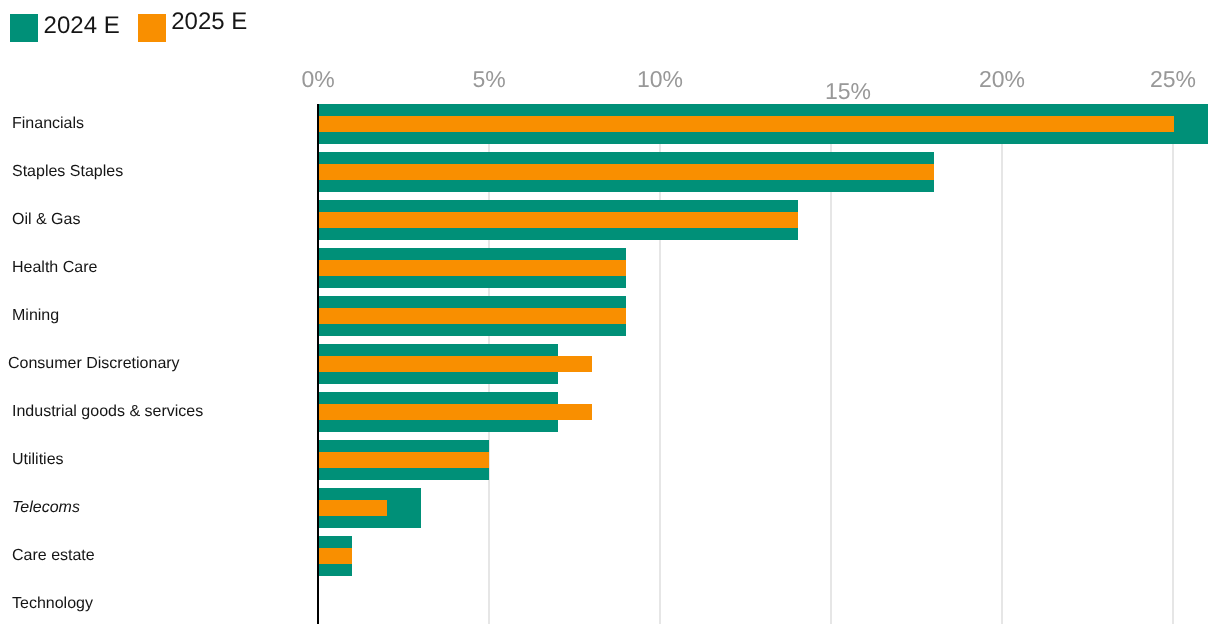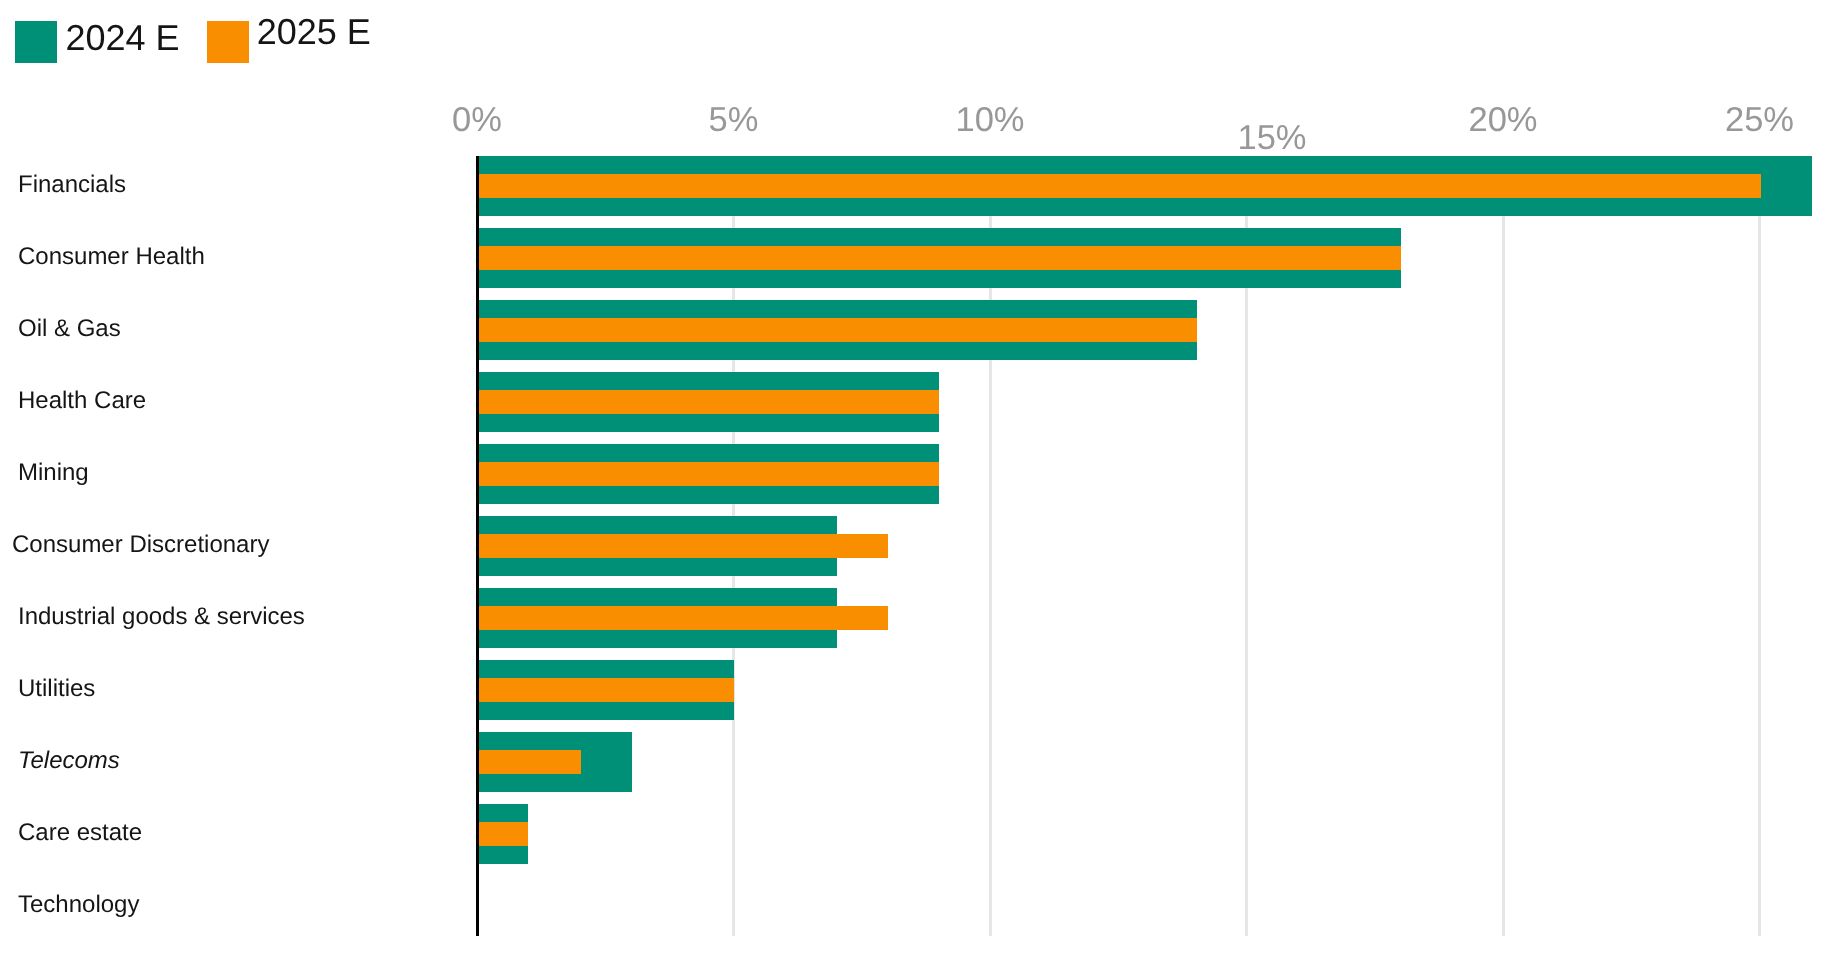--- a/index.html
+++ b/index.html
@@ -64,21 +64,21 @@
       </svg>
 
     <div class="ticklabel" style="left: 318px; top: 66px;">0%</div>
     <div class="ticklabel" style="left: 489px; top: 66px;">5%</div>
     <div class="ticklabel" style="left: 660px; top: 66px;">10%</div>
     <div class="ticklabel" style="left: 848px; top: 66px; margin-top: 12px;">15%</div>
     <div class="ticklabel" style="left: 1002px; top: 66px;">20%</div>
     <div class="ticklabel" style="left: 1173px; top: 66px;">25%</div>
 
     <div class="catlabel" style="left: 12px; top: 124px;">Financials</div>
-    <div class="catlabel" style="left: 12px; top: 172px;">Consumer Health</div>
+    <div class="catlabel" style="left: 12px; top: 172px;">Staples Staples</div>
     <div class="catlabel" style="left: 12px; top: 220px;">Oil &amp; Gas</div>
     <div class="catlabel" style="left: 12px; top: 268px;">Health Care</div>
     <div class="catlabel" style="left: 12px; top: 316px; text-align: center;">Mining</div>
     <div class="catlabel" style="left: 8px; top: 364px;">Consumer Discretionary</div>
     <div class="catlabel" style="left: 12px; top: 412px;">Industrial goods &amp; services</div>
     <div class="catlabel" style="left: 12px; top: 460px;">Utilities</div>
     <div class="catlabel" style="left: 12px; top: 508px; font-style: italic;">Telecoms</div>
     <div class="catlabel" style="left: 12px; top: 556px;">Care estate</div>
     <div class="catlabel" style="left: 12px; top: 604px;">Technology</div>
 

